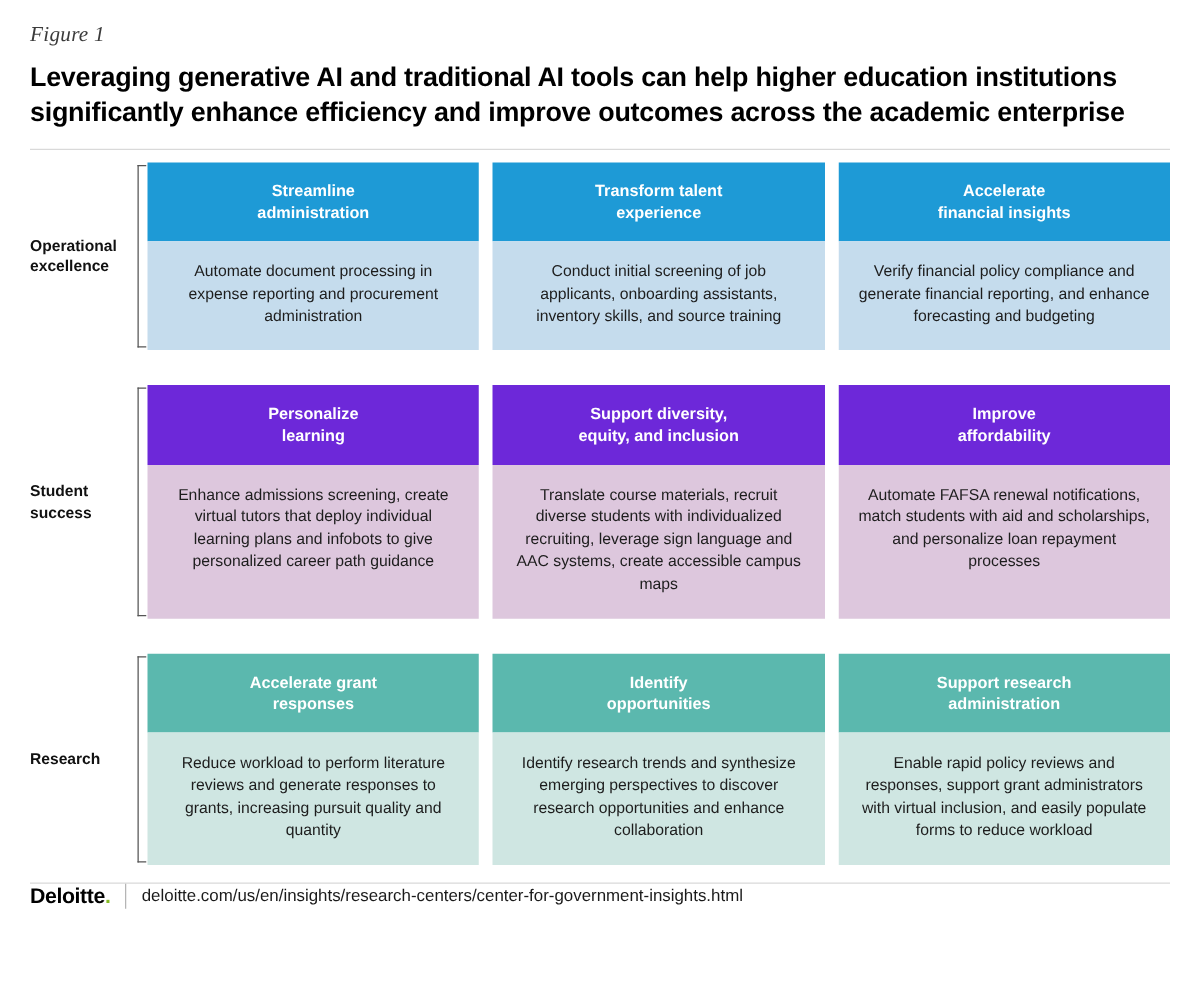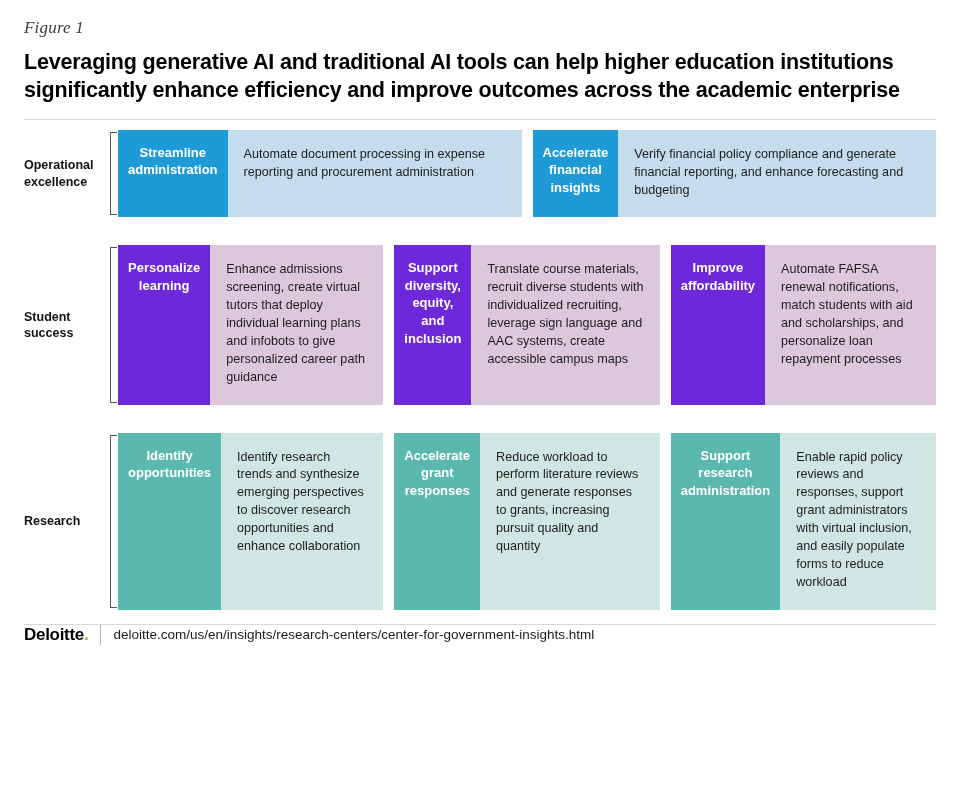--- a/index.html
+++ b/index.html
@@ -100,36 +100,37 @@
   }
 
   .cards {
     display: flex;
     flex: 1 1 auto;
     gap: 11px;
   }
   .card {
     flex: 1 1 0;
     display: flex;
+    flex-direction: column;
     min-width: 0;
   }
   .card-head {
     color: #ffffff;
     font-size: 13px;
     font-weight: bold;
     text-align: center;
     line-height: 1.35;
     padding: 14px 10px 14px;
     white-space: pre-line;
   }
   .card-body {
     flex: 1 1 auto;
     font-size: 12.6px;
     line-height: 1.42;
-    text-align: left;
+    text-align: center;
     color: #1d1d1d;
     padding: 16px 16px 18px;
     box-sizing: border-box;
   }
 
   
   .band-op .card-head { background: #1e9ad6; }
   .band-op .card-body { background: #c5dced; }
   
   .band-st .card-head { background: #6d28d9; }
@@ -189,20 +190,25 @@
       <div class="bracket">
           <div class="tick-bottom"></div>
         </div>
       <div class="cards">
         <div class="card">
           <div class="card-head">Streamline
 administration</div>
           <div class="card-body">Automate document processing in expense reporting and procurement administration</div>
         </div>
         <div class="card">
+          <div class="card-head">Transform talent
+experience</div>
+          <div class="card-body">Conduct initial screening of job applicants, onboarding assistants, inventory skills, and source training</div>
+        </div>
+        <div class="card">
           <div class="card-head">Accelerate
 financial insights</div>
           <div class="card-body">Verify financial policy compliance and generate financial reporting, and enhance forecasting and budgeting</div>
         </div>
       </div>
     </div>
 
     <div class="band band-st">
       <div class="rowlabel" style="white-space:pre-line;">Student
 success</div>
@@ -228,28 +234,28 @@
       </div>
     </div>
 
     <div class="band band-re">
       <div class="rowlabel" style="white-space:pre-line;">Research</div>
       <div class="bracket">
           <div class="tick-bottom"></div>
         </div>
       <div class="cards">
         <div class="card">
+          <div class="card-head">Accelerate grant
+responses</div>
+          <div class="card-body">Reduce workload to perform literature reviews and generate responses to grants, increasing pursuit quality and quantity</div>
+        </div>
+        <div class="card">
           <div class="card-head">Identify
 opportunities</div>
           <div class="card-body">Identify research trends and synthesize emerging perspectives to discover research opportunities and enhance collaboration</div>
-        </div>
-        <div class="card">
-          <div class="card-head">Accelerate grant
-responses</div>
-          <div class="card-body">Reduce workload to perform literature reviews and generate responses to grants, increasing pursuit quality and quantity</div>
         </div>
         <div class="card">
           <div class="card-head">Support research
 administration</div>
           <div class="card-body">Enable rapid policy reviews and responses, support grant administrators with virtual inclusion, and easily populate forms to reduce workload</div>
         </div>
       </div>
     </div>
 
   </div>

